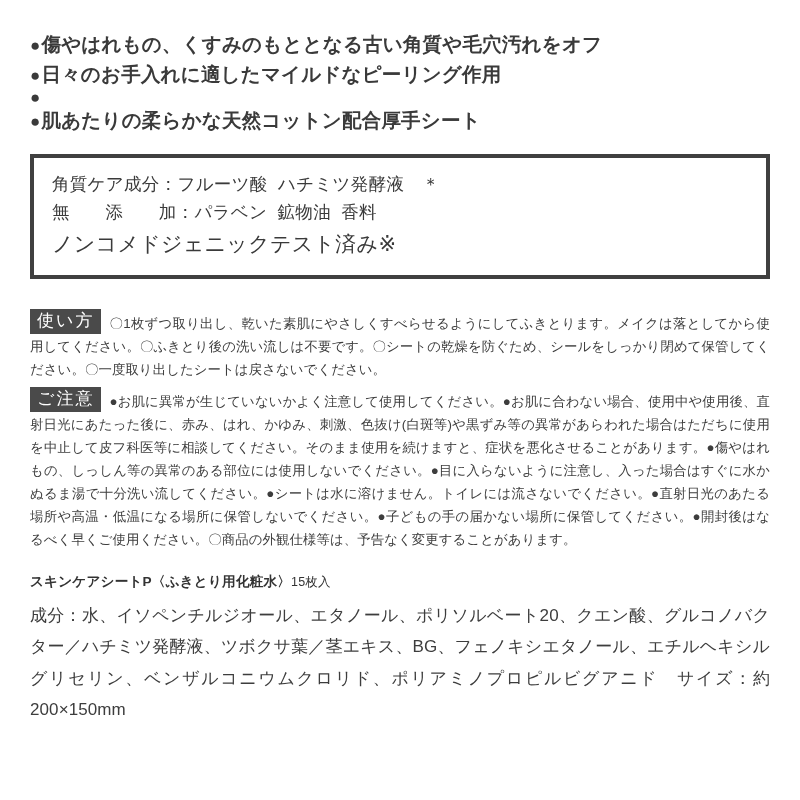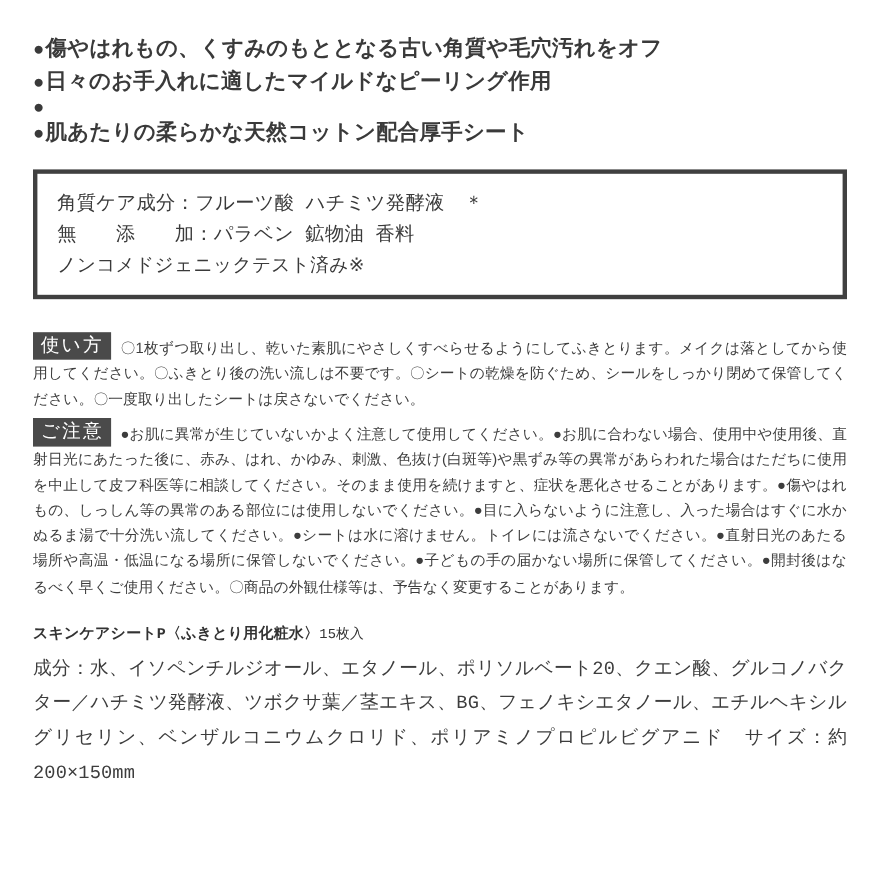--- a/index.html
+++ b/index.html
@@ -57,21 +57,21 @@
     margin: 0 0 30px 0;
     line-height: 1.62;
   }
   .ing-row {
     font-size: 17.5px;
     color: #3a3a3a;
     white-space: pre;
     letter-spacing: 0.3px;
   }
   .ing-note {
-    font-size: 17px;
+    font-size: 21px;
     color: #3a3a3a;
     letter-spacing: 0.3px;
   }
 
   .label-tag {
     display: inline-block;
     background: #4a4a4a;
     color: #ffffff;
     font-size: 17px;
     letter-spacing: 2px;
@@ -85,21 +85,20 @@
     font-size: 13.4px;
     line-height: 1.72;
     color: #3d3d3d;
     text-align: justify;
     margin-bottom: 6px;
     letter-spacing: 0.1px;
   }
 
   .footer {
     margin-top: 22px;
-    font-family: Liberation Mono, monospace;
   }
   .product-name {
     font-size: 13.6px;
     font-weight: bold;
     color: #333333;
     margin-bottom: 9px;
     letter-spacing: 0.2px;
   }
   .product-name .count {
     font-weight: normal;

